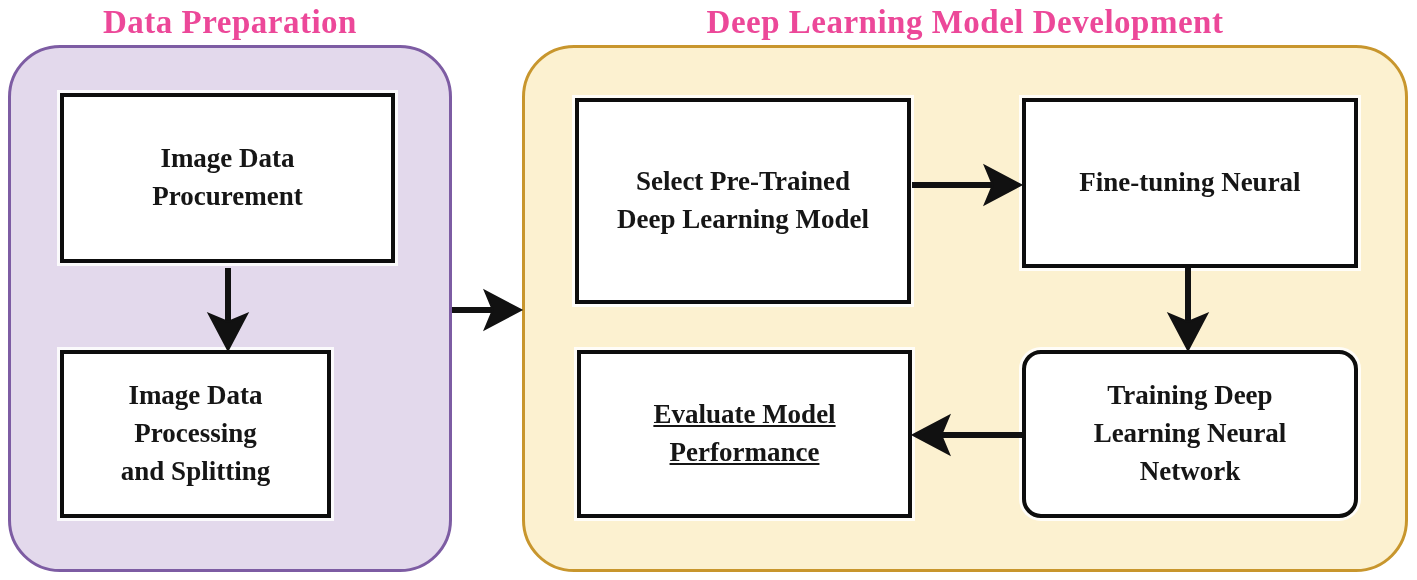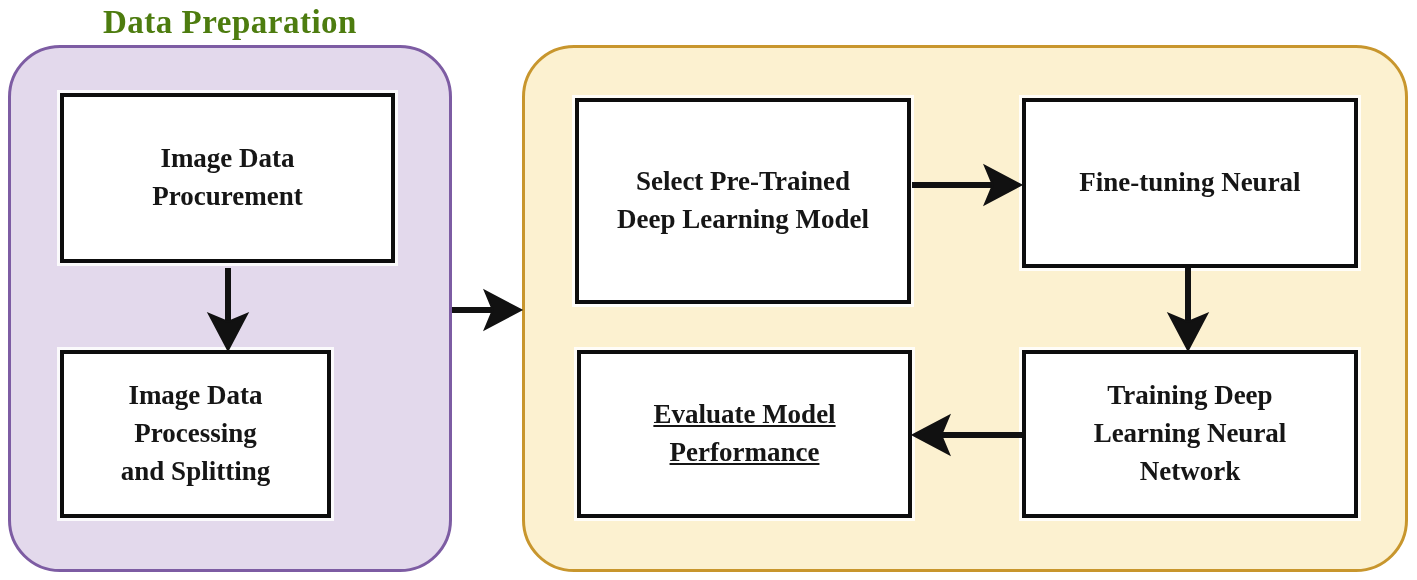--- a/index.html
+++ b/index.html
@@ -10,21 +10,21 @@
   }
   .canvas {
     position: relative;
     width: 1417px; height: 580px;
     background: #ffffff;
   }
   .section-title {
     position: absolute;
     top: 0; height: 44px;
     display: flex; align-items: center; justify-content: center;
-    font-weight: bold; font-size: 33px; color: #4d7c0f;
+    font-weight: bold; font-size: 33px; color: #ec4899;
     letter-spacing: 0.5px;
     white-space: nowrap;
   }
   .title-left  { left: 8px;   width: 444px; }
   .title-right { left: 522px; width: 886px; }
   .group {
     position: absolute;
     top: 45px; height: 527px;
     border-radius: 52px;
   }
@@ -47,35 +47,36 @@
     text-align: center;
     font-weight: bold; font-size: 27px; line-height: 1.4; color: #161616;
     white-space: pre-line;
     padding: 6px 10px;
   }
   
   .n-procure  { left: 60px;   top: 93px;  width: 335px; height: 170px; }
   .n-process  { left: 60px;   top: 350px; width: 271px; height: 168px; }
   .n-select   { left: 575px;  top: 98px;  width: 336px; height: 206px; }
   .n-finetune { left: 1022px; top: 98px;  width: 336px; height: 170px; }
-  .n-train    { left: 1022px; top: 350px; width: 336px; height: 168px; }
+  .n-train    { left: 1022px; top: 350px; width: 336px; height: 168px; border-radius: 19px; }
   .n-evaluate { left: 577px;  top: 350px; width: 335px; height: 168px; text-decoration: underline; }
   .arrows {
     position: absolute; left: 0; top: 0;
     width: 1417px; height: 580px;
     pointer-events: none;
   }
 </style>
 </head>
 <body>
 
 <div class="canvas">
 
   <div class="section-title title-left">Data Preparation</div>
 
+  <div class="section-title title-right">Deep Learning Model Development</div>
 
   <div class="group group-prep"></div>
 
   <div class="group group-dev"></div>
 
   <div class="node n-procure">Image Data
 Procurement</div>
 
   <div class="node n-process">Image Data Processing
 and Splitting</div>

